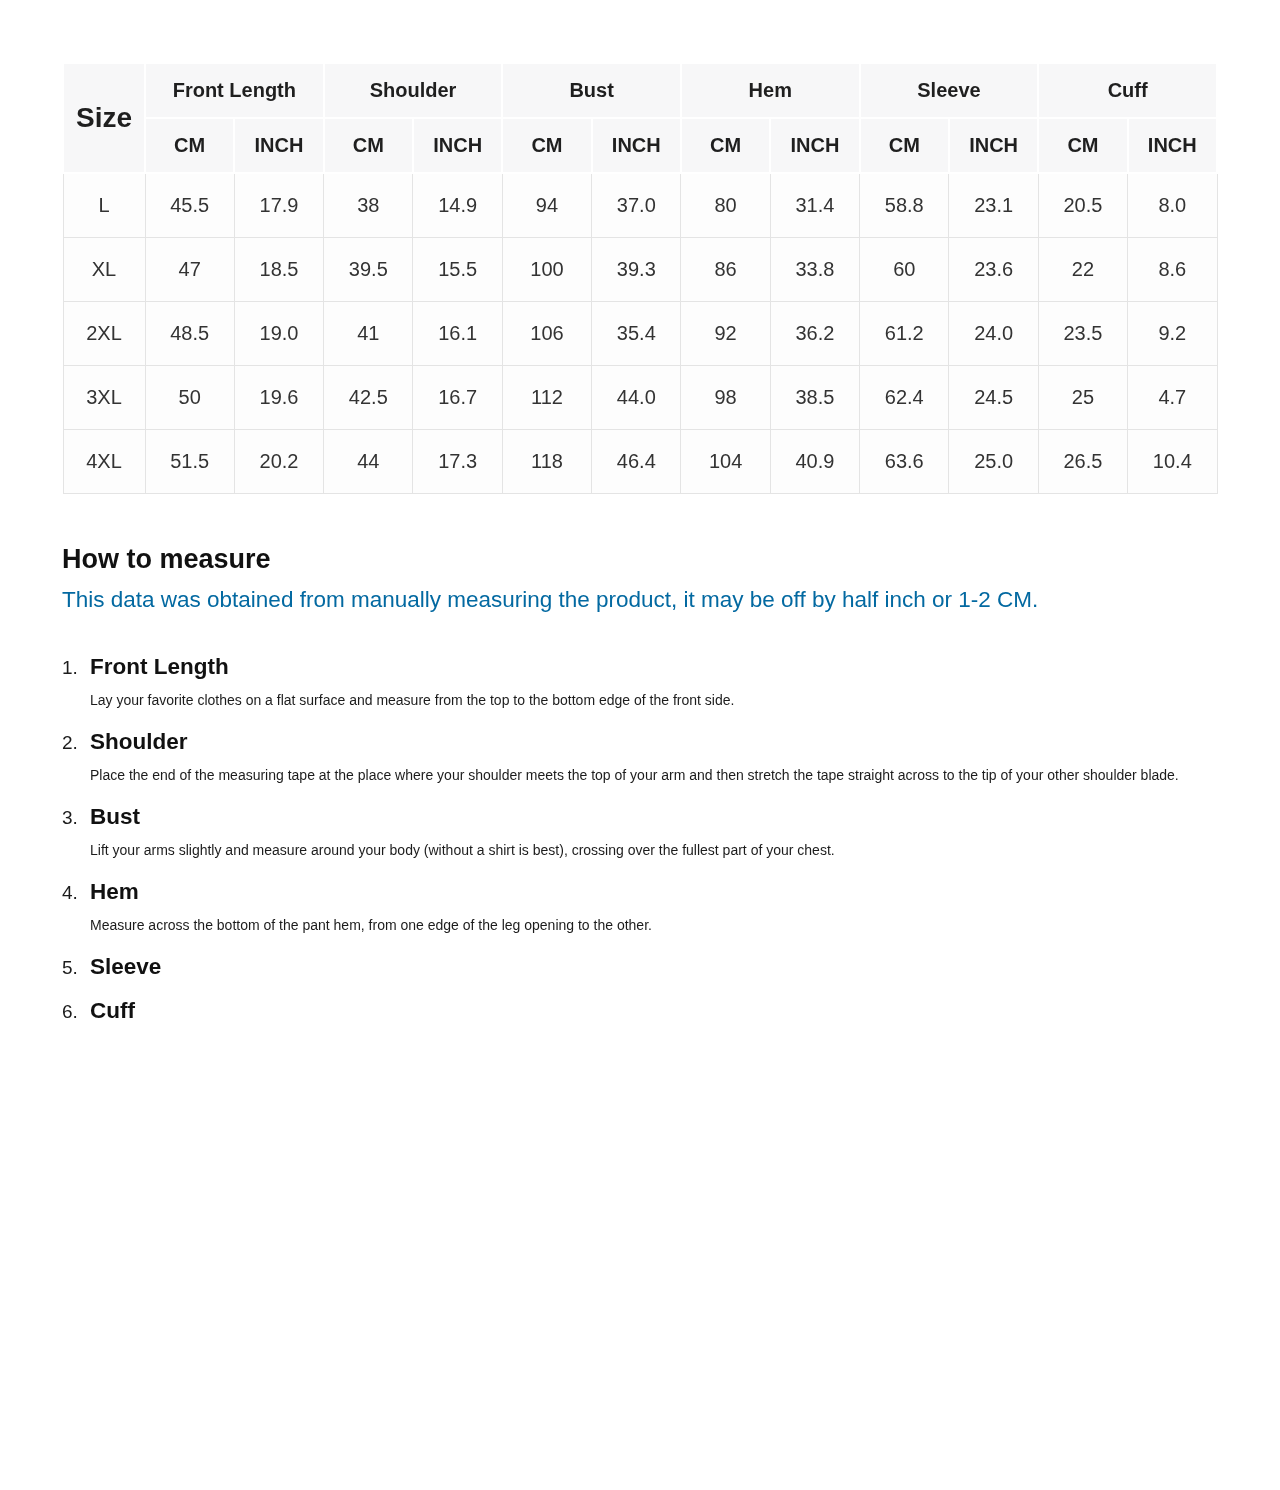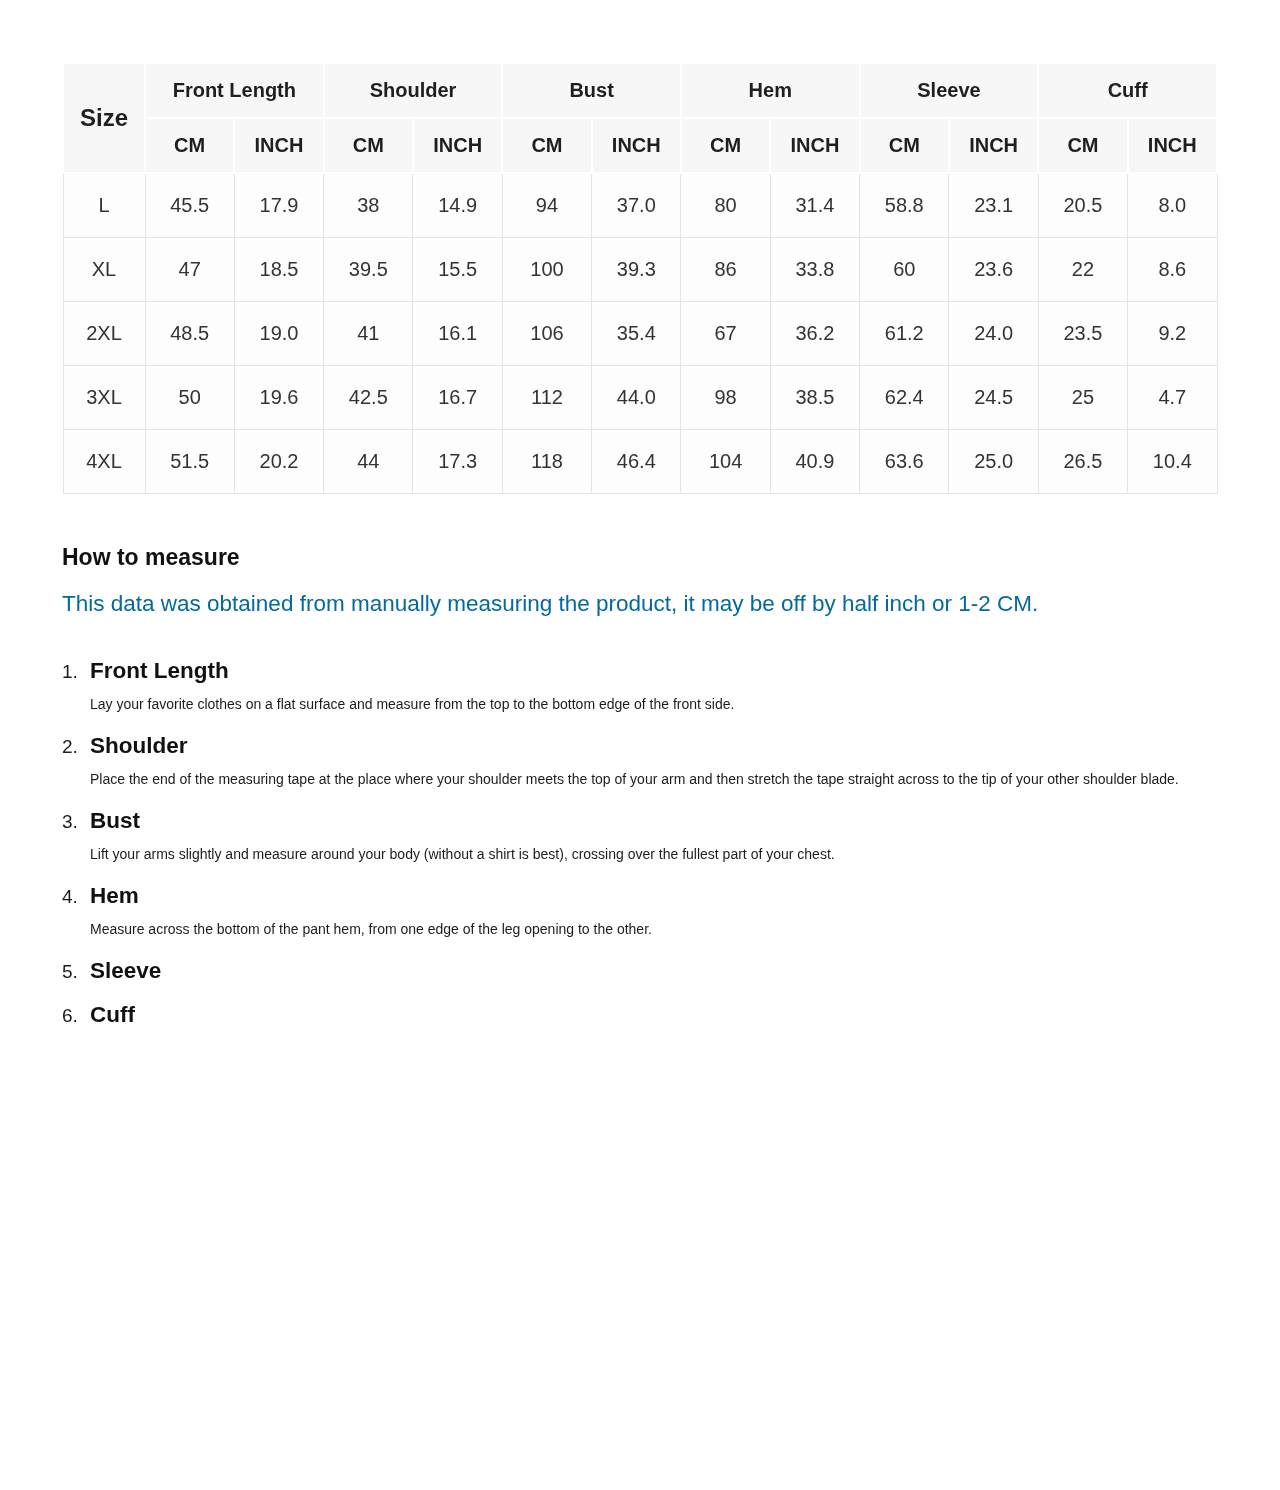--- a/index.html
+++ b/index.html
@@ -30,35 +30,35 @@
   }
   table.size-table thead th {
     background: #f7f7f8;
     border: 2px solid #ffffff;
     font-size: 20px;
     font-weight: bold;
     color: #1f1f1f;
     padding: 15px 4px;
   }
   table.size-table thead th.size-head {
-    font-size: 24px;
+    font-size: 28px;
   }
   table.size-table tbody td {
     background: #fdfdfd;
     border: 1px solid #e4e4e4;
     font-size: 20px;
     font-weight: normal;
     color: #333333;
     padding: 20px 4px;
   }
 
   
   h2.measure-title {
-    margin: 50px 0 16px 0;
-    font-size: 23px;
+    margin: 50px 0 8px 0;
+    font-size: 27px;
     font-weight: bold;
     color: #111111;
   }
   p.measure-intro {
     margin: 0 0 36px 0;
     font-size: 22.5px;
     line-height: 1.55;
     color: #0369a1;
   }
   ol.measure-steps {
@@ -175,21 +175,21 @@
           <td>8.6</td>
         </tr>
         <tr>
           <td>2XL</td>
           <td>48.5</td>
           <td>19.0</td>
           <td>41</td>
           <td>16.1</td>
           <td>106</td>
           <td>35.4</td>
-          <td>67</td>
+          <td>92</td>
           <td>36.2</td>
           <td>61.2</td>
           <td>24.0</td>
           <td>23.5</td>
           <td>9.2</td>
         </tr>
         <tr>
           <td>3XL</td>
           <td>50</td>
           <td>19.6</td>

